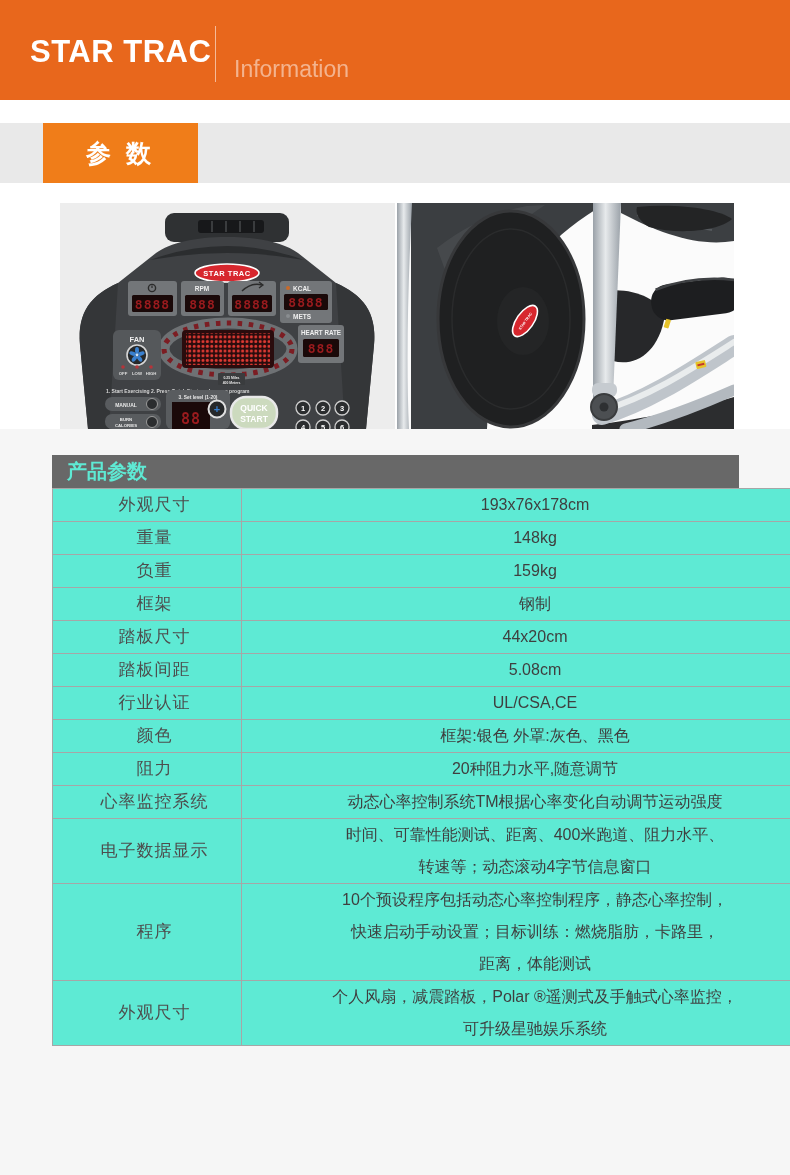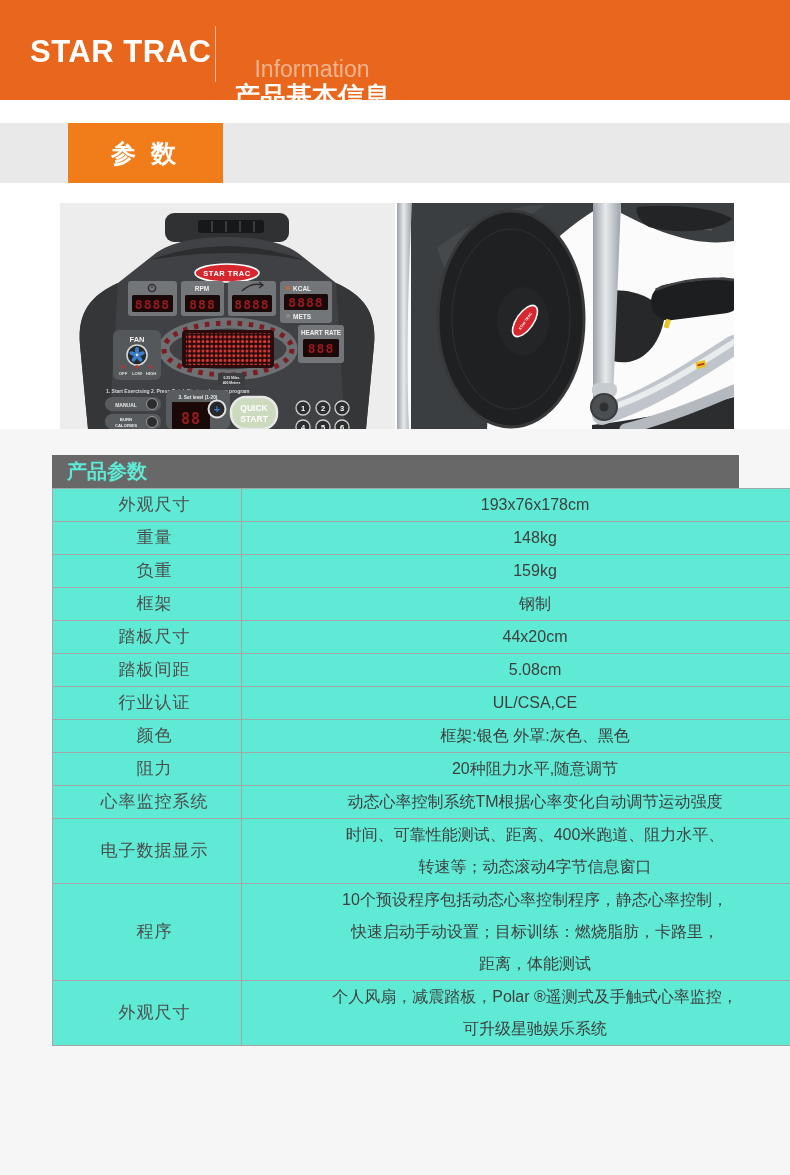--- a/index.html
+++ b/index.html
@@ -9,21 +9,21 @@
   
   .hd { height:100px; background:#e8671c; position:relative; }
   .hd .brand { position:absolute; left:30px; top:34px; font-size:31px; font-weight:bold; color:#fff; letter-spacing:0.5px; }
   .hd .vline { position:absolute; left:215px; top:26px; width:1px; height:56px; background:rgba(255,255,255,.55); }
   .hd .titles { position:absolute; left:234px; top:25px;margin-top:32px; }
   .hd .en { font-size:23px; color:rgba(255,255,255,.5); line-height:24px; }
   .hd .zh { font-size:26px; font-weight:bold; color:#fff; line-height:29px; margin-top:1px; }
 
   .strip { height:23px; background:#fff; }
   .band { height:60px; background:#e9e9e9; }
-  .badge { width:155px; height:60px; margin-left:68px; background:#f07d19; color:#fff;
+  .badge { width:155px; height:60px; margin-left:43px; background:#f07d19; color:#fff;
            font-size:25px; font-weight:bold; display:flex; align-items:center; justify-content:center; letter-spacing:4px; }
   .gapw { height:20px; background:#fff; }
 
   
   .imgs { height:226px; background:#fff; padding-left:60px; display:flex; }
   .imgbox { height:226px; }
   .imgbox svg { display:block; }
   .im-l { width:335px; }
   .im-r { width:337px; margin-left:2px; }
 
@@ -42,21 +42,20 @@
 </head>
 <body>
 
 <div class="page">
 
   <div class="hd">
     <div class="brand">STAR TRAC</div>
     <div class="vline"></div>
     <div class="titles">
       <div class="en">Information</div>
-      <div class="zh">产品基本信息</div>
     </div>
   </div>
 
   <div class="strip"></div>
   <div class="band">
     <div class="badge">参 数</div>
   </div>
   <div class="gapw"></div>
 
   <div class="imgs">

